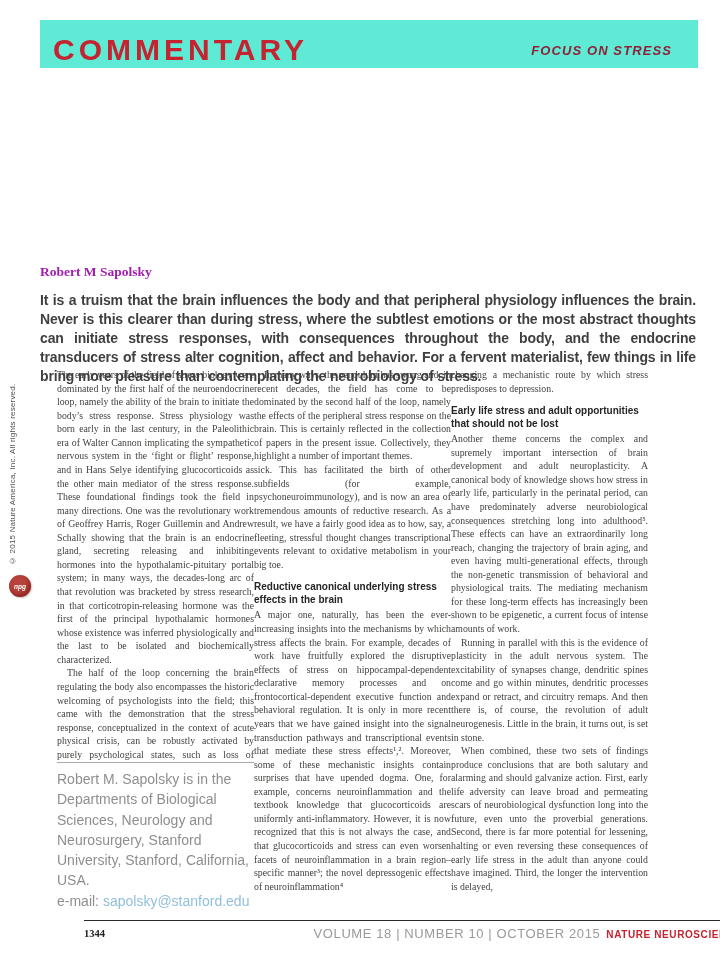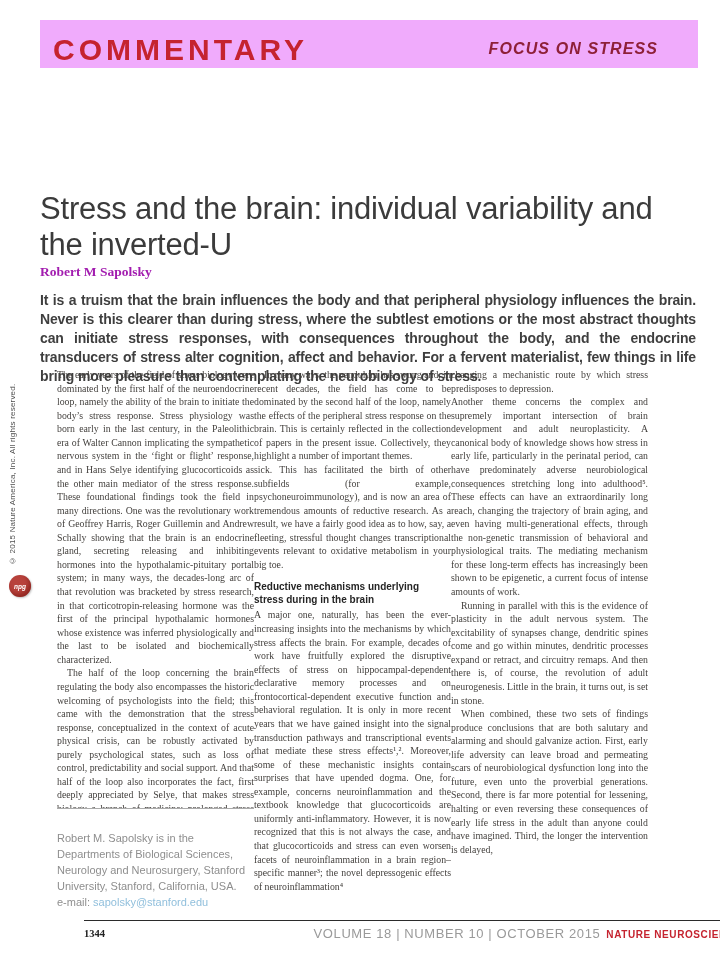--- a/index.html
+++ b/index.html
@@ -1,24 +1,24 @@
 <!DOCTYPE html>
 <html><head>
 <meta charset="utf-8">
 <style>
   html,body{margin:0;padding:0;}
   body{width:720px;height:960px;background:#f4f4f2;}
   .page{position:relative;width:720px;height:960px;background:#ffffff;overflow:hidden;
         font-family:"Liberation Sans",sans-serif;}
 
   
-  .header-band{position:absolute;left:40px;top:20px;width:658px;height:48px;background:#f0abfc;}
+  .header-band{position:absolute;left:40px;top:20px;width:658px;height:48px;background:#5eead4;}
   .commentary{position:absolute;left:13px;bottom:1px;font-size:30px;font-weight:bold;
               letter-spacing:4px;color:#c5232f;}
-  .focus{position:absolute;right:40px;bottom:10px;font-size:16px;font-weight:bold;
+  .focus{position:absolute;right:26px;bottom:10px;font-size:13px;font-weight:bold;
          font-style:italic;letter-spacing:1.1px;color:#8e2038;}
 
   
   .title{position:absolute;left:40px;top:170px;width:652px;font-size:31px;line-height:1.17;
          color:#3b3b3b;letter-spacing:-0.2px;font-weight:400;}
   .author{position:absolute;left:40px;top:264px;font-family:"Liberation Serif",serif;
           font-weight:bold;font-size:13.5px;color:#a21caf;}
   .abstract{position:absolute;left:40px;top:291px;width:656px;font-weight:bold;font-size:14px;
             letter-spacing:-0.15px;line-height:1.35;color:#3f3f3f;text-align:justify;}
 
@@ -27,22 +27,22 @@
   .col{position:relative;width:197px;height:545px;overflow:hidden;
        font-family:"Liberation Serif",serif;font-size:9.8px;line-height:1.385;
        color:#423f3c;text-align:justify;}
   .body-p{margin:0;}
   .body-p.indent{text-indent:10px;}
   .col-heading{margin:9px 0 2px 0;font-family:"Liberation Sans",sans-serif;font-size:10px;
                font-weight:bold;color:#252525;line-height:1.3;text-align:left;}
 
   
   .footnote{position:absolute;left:0;right:0;bottom:2px;background:#fff;margin-top:10px;
-            padding-top:22px;border-top:1px solid #aaa;font-family:"Liberation Sans",sans-serif;
-            font-size:11px;line-height:1.45;color:#8e8e8e;text-align:left;}
+            padding-top:6px;border-top:1px solid #aaa;font-family:"Liberation Sans",sans-serif;
+            font-size:14px;line-height:1.45;color:#8e8e8e;text-align:left;}
   .footnote p{margin:0;}
   .email-link{color:#90bfdc;text-decoration:none;margin-top:30px;}
 
   
   .footer{position:absolute;left:40px;top:920px;width:658px;border-top:1.5px solid #2b2b2b;
           padding-top:3px;display:flex;justify-content:space-between;align-items:center;margin-left:44px;}
   .page-num{font-family:"Liberation Serif",serif;font-weight:bold;font-size:10.5px;color:#222;}
   .footer-right{white-space:nowrap;}
   .volume{font-size:13px;color:#9a9a9a;letter-spacing:0.6px;}
   .journal{font-size:10px;font-weight:bold;color:#c5232f;letter-spacing:0.6px;margin-left:6px;}
@@ -64,46 +64,46 @@
   <div class="sidebar-copyright">© 2015 Nature America, Inc. All rights reserved.</div>
   <div class="npg-logo">
     <span>npg</span>
   </div>
 
   <div class="header-band">
     <span class="commentary">COMMENTARY</span>
     <span class="focus">FOCUS ON STRESS</span>
   </div>
 
-  <h1 class="title">Stress and the brain: individual variability and the inverted-U</h1>
   <div class="author">Robert M Sapolsky</div>
   <div class="abstract">It is a truism that the brain influences the body and that peripheral physiology influences the brain. Never is this clearer than during stress, where the subtlest emotions or the most abstract thoughts can initiate stress responses, with consequences throughout the body, and the endocrine transducers of stress alter cognition, affect and behavior. For a fervent materialist, few things in life bring more pleasure than contemplating the neurobiology of stress.</div>
 
   <div class="columns">
     <div class="col">
       <div>
           <p class="body-p">The early years of the field of stress biology were dominated by the first half of the neuroendocrine loop, namely the ability of the brain to initiate the body’s stress response. Stress physiology was born early in the last century, in the Paleolithic era of Walter Cannon implicating the sympathetic nervous system in the ‘fight or flight’ response, and in Hans Selye identifying glucocorticoids as the other main mediator of the stress response. These foundational findings took the field in many directions. One was the revolutionary work of Geoffrey Harris, Roger Guillemin and Andrew Schally showing that the brain is an endocrine gland, secreting releasing and inhibiting hormones into the hypothalamic-pituitary portal system; in many ways, the decades-long arc of that revolution was bracketed by stress research, in that corticotropin-releasing hormone was the first of the principal hypothalamic hormones whose existence was inferred physiologically and the last to be isolated and biochemically characterized.</p>
           <p class="body-p indent">The half of the loop concerning the brain regulating the body also encompasses the historic welcoming of psychologists into the field; this came with the demonstration that the stress response, conceptualized in the context of acute physical crisis, can be robustly activated by purely psychological states, such as loss of control, predictability and social support. And that half of the loop also incorporates the fact, first deeply appreciated by Selye, that makes stress biology a branch of medicine: prolonged stress increases the odds of being</p>
         </div>
       <div class="footnote">
         <p>Robert M. Sapolsky is in the Departments of Biological Sciences, Neurology and Neurosurgery, Stanford University, Stanford, California, USA.</p>
         <p><span>e-mail:</span> <a href="#" class="email-link">sapolsky@stanford.edu</a></p>
       </div>
     </div>
     <div class="col">
       <div>
           <p class="body-p indent">In many ways, the pendulum has swung and, in recent decades, the field has come to be dominated by the second half of the loop, namely the effects of the peripheral stress response on the brain. This is certainly reflected in the collection of papers in the present issue. Collectively, they highlight a number of important themes.</p>
           <p class="body-p">sick. This has facilitated the birth of other subfields (for example, psychoneuroimmunology), and is now an area of tremendous amounts of reductive research. As a result, we have a fairly good idea as to how, say, a fleeting, stressful thought changes transcriptional events relevant to oxidative metabolism in your big toe.</p>
-          <h3 class="col-heading">Reductive mechanisms underlying stress during in the brain</h3>
+          <h3 class="col-heading">Reductive canonical underlying stress effects in the brain</h3>
           <p class="body-p">A major one, naturally, has been the ever-increasing insights into the mechanisms by which stress affects the brain. For example, decades of work have fruitfully explored the disruptive effects of stress on hippocampal-dependent declarative memory processes and on frontocortical-dependent executive function and behavioral regulation. It is only in more recent years that we have gained insight into the signal transduction pathways and transcriptional events that mediate these stress effects¹,². Moreover, some of these mechanistic insights contain surprises that have upended dogma. One, for example, concerns neuroinflammation and the textbook knowledge that glucocorticoids are uniformly anti-inflammatory. However, it is now recognized that this is not always the case, and that glucocorticoids and stress can even worsen facets of neuroinflammation in a brain region–specific manner³; the novel depressogenic effects of neuroinflammation⁴</p>
         </div>
     </div>
     <div class="col">
       <div>
           <p class="body-p">changing a mechanistic route by which stress predisposes to depression.</p>
+          <h3 class="col-heading">Early life stress and adult opportunities that should not be lost</h3>
           <p class="body-p">Another theme concerns the complex and supremely important intersection of brain development and adult neuroplasticity. A canonical body of knowledge shows how stress in early life, particularly in the perinatal period, can have predominately adverse neurobiological consequences stretching long into adulthood⁵. These effects can have an extraordinarily long reach, changing the trajectory of brain aging, and even having multi-generational effects, through the non-genetic transmission of behavioral and physiological traits. The mediating mechanism for these long-term effects has increasingly been shown to be epigenetic, a current focus of intense amounts of work.</p>
           <p class="body-p indent">Running in parallel with this is the evidence of plasticity in the adult nervous system. The excitability of synapses change, dendritic spines come and go within minutes, dendritic processes expand or retract, and circuitry remaps. And then there is, of course, the revolution of adult neurogenesis. Little in the brain, it turns out, is set in stone.</p>
           <p class="body-p indent">When combined, these two sets of findings produce conclusions that are both salutary and alarming and should galvanize action. First, early life adversity can leave broad and permeating scars of neurobiological dysfunction long into the future, even unto the proverbial generations. Second, there is far more potential for lessening, halting or even reversing these consequences of early life stress in the adult than anyone could have imagined. Third, the longer the intervention is delayed,</p>
         </div>
     </div>
   </div>
 
   <div class="footer">
     <span class="page-num">1344</span>
     <span class="footer-right"><span class="volume">VOLUME 18 | NUMBER 10 | OCTOBER 2015</span><span class="journal">NATURE NEUROSCIENCE</span></span>

